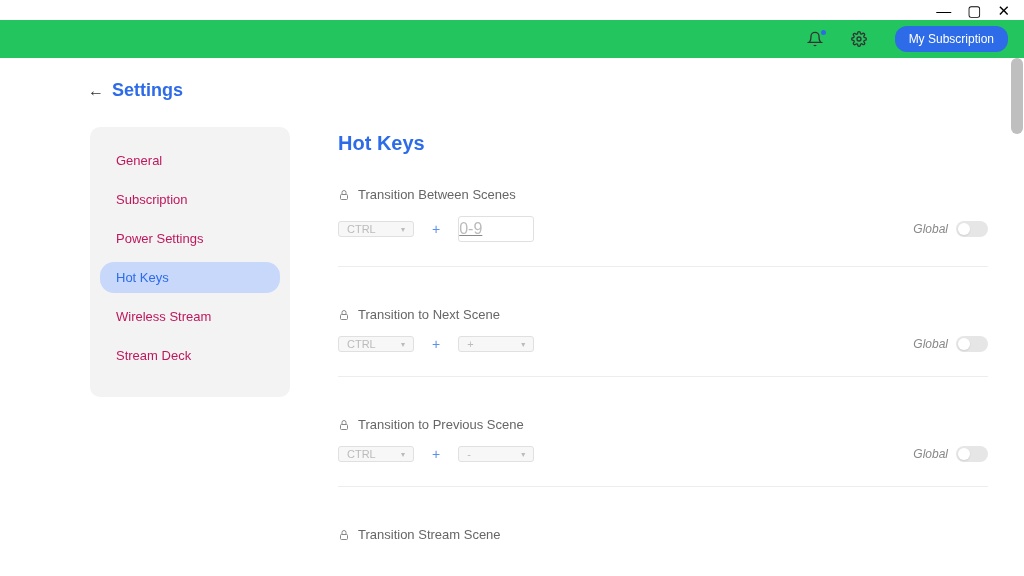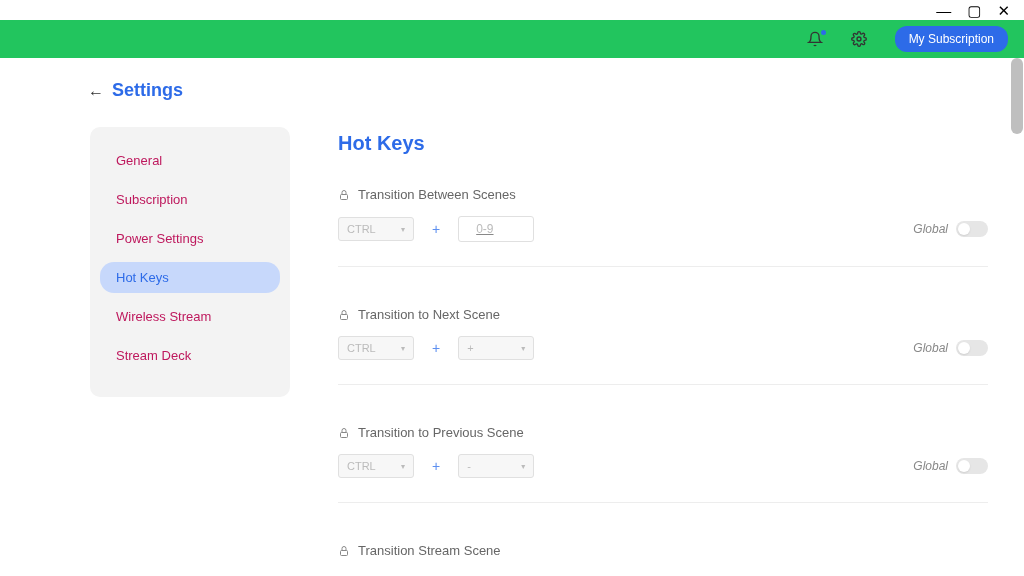--- a/index.html
+++ b/index.html
@@ -30,23 +30,23 @@
     .action-btns { display: flex; gap: 8px; }
     .action-btn { background: #ededed; color: #888; border: none; padding: 8px 18px; border-radius: 16px; font-size: 12px; cursor: pointer; }
     
     .hotkey-item { margin-bottom: 18px; }
     .hotkey-label { display: flex; align-items: center; gap: 8px; margin-bottom: 14px; }
     .lock-icon { width: 12px; height: 12px; }
     .hk-label-text { font-size: 13px; color: #666; }
     
     .hotkey-row { display: flex; align-items: center; justify-content: space-between; }
     .hk-inputs { display: flex; align-items: center; gap: 18px; }
-    .hk-select { width: 76px; height: 24px; border: 1px solid #e0e0e0; border-radius: 3px; background: #fff; display: flex; align-items: center; justify-content: space-between; padding: 0 8px; font-size: 11px; color: #bbb; cursor: pointer; }
+    .hk-select { width: 76px; height: 16px; border: 1px solid #e0e0e0; border-radius: 3px; background: #fff; display: flex; align-items: center; justify-content: space-between; padding: 0 8px; font-size: 11px; color: #bbb; cursor: pointer; }
     .hk-select.disabled { background: #f7f7f7; }
-    .hk-text-input { width: 76px; height: 26px; border: 1px solid #e0e0e0; border-radius: 3px; padding: 0 17px; font-size: 12px; color: #888; text-decoration: underline; }
+    .hk-text-input { width: 76px; height: 26px; border: 1px solid #e0e0e0; border-radius: 3px; padding: 0 0; font-size: 16px; color: #888; text-decoration: underline; }
     .hk-text-input::placeholder { color: #bbb; }
     .plus-sep { color: #5d8ff0; font-size: 14px; }
     .chev-down { font-size: 8px; color: #bbb; }
     
     .global-toggle { display: flex; align-items: center; gap: 8px; }
     .global-label { font-size: 12px; color: #888; font-style: italic; }
     .toggle { width: 32px; height: 16px; background: #e6e6e6; border-radius: 8px; position: relative; cursor: pointer; }
     .toggle::after { content: ""; position: absolute; left: 2px; top: 2px; width: 12px; height: 12px; background: #fff; border-radius: 50%; box-shadow: 0 1px 2px rgba(0,0,0,0.1); }
     
     .divider { border: none; border-top: 1px solid #ededed; margin: 24px 0 40px 0; }

